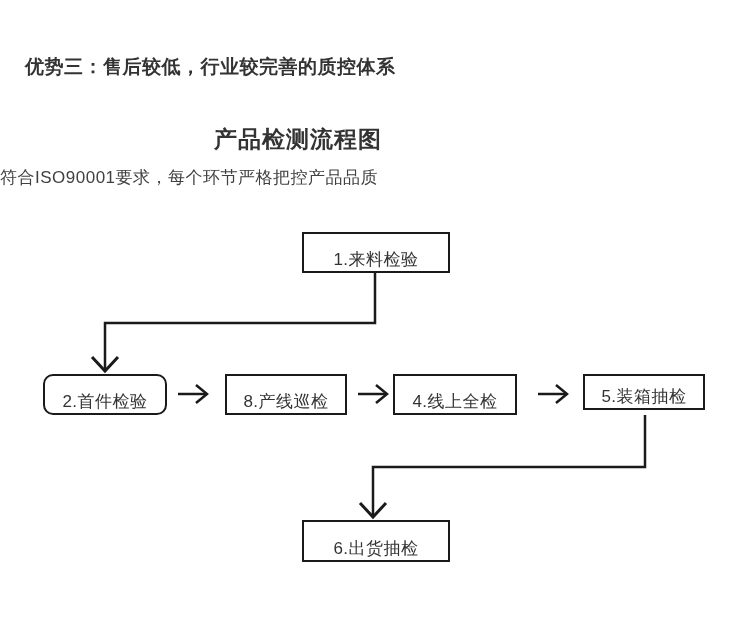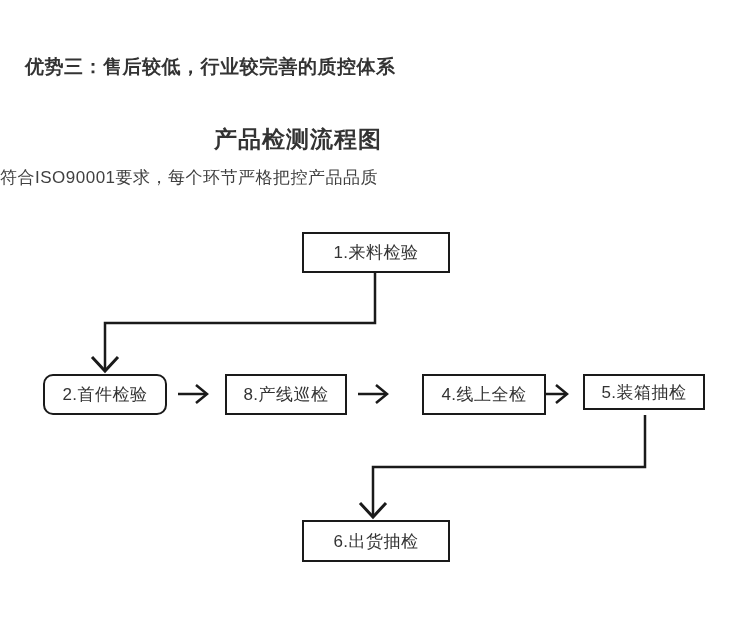--- a/index.html
+++ b/index.html
@@ -56,31 +56,31 @@
     width: 750px;
     height: 631px;
     pointer-events: none;
   }
   .node {
     position: absolute;
     box-sizing: border-box;
     border: 2px solid #1a1a1a;
     background: #ffffff;
     display: flex;
-    align-items: center;
+    align-items: flex-end;
     justify-content: center;
     font-size: 17px;
     color: #333333;
     letter-spacing: 0.5px;
     white-space: nowrap;
   }
   .node-1 { left: 302px; top: 232px; width: 148px; height: 41px; }
   .node-2 { left: 43px;  top: 374px; width: 124px; height: 41px; border-radius: 10px; }
   .node-3 { left: 225px; top: 374px; width: 122px; height: 41px; }
-  .node-4 { left: 422px; top: 374px; width: 124px; height: 41px; }
+  .node-4 { left: 393px; top: 374px; width: 124px; height: 41px; }
   .node-5 { left: 583px; top: 374px; width: 122px; height: 36px; }
   .node-6 { left: 302px; top: 520px; width: 148px; height: 42px; }
 </style>
 </head>
 <body>
 
 <div class="stage">
 
   <h2 class="section-heading">优势三：售后较低，行业较完善的质控体系</h2>
 

